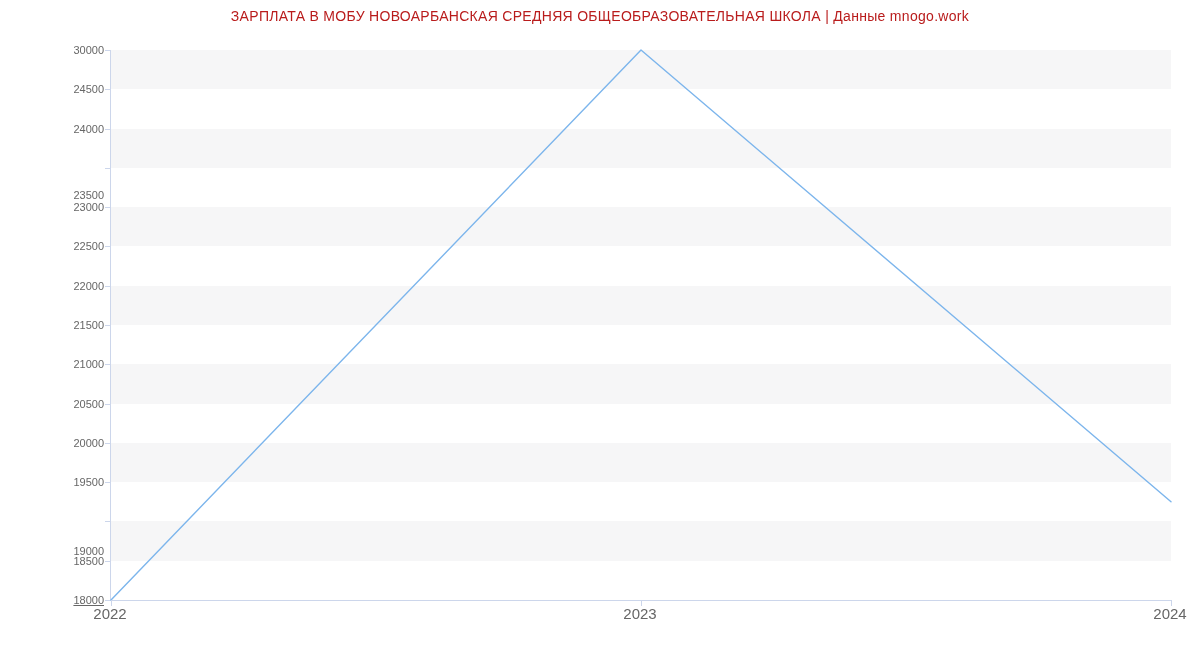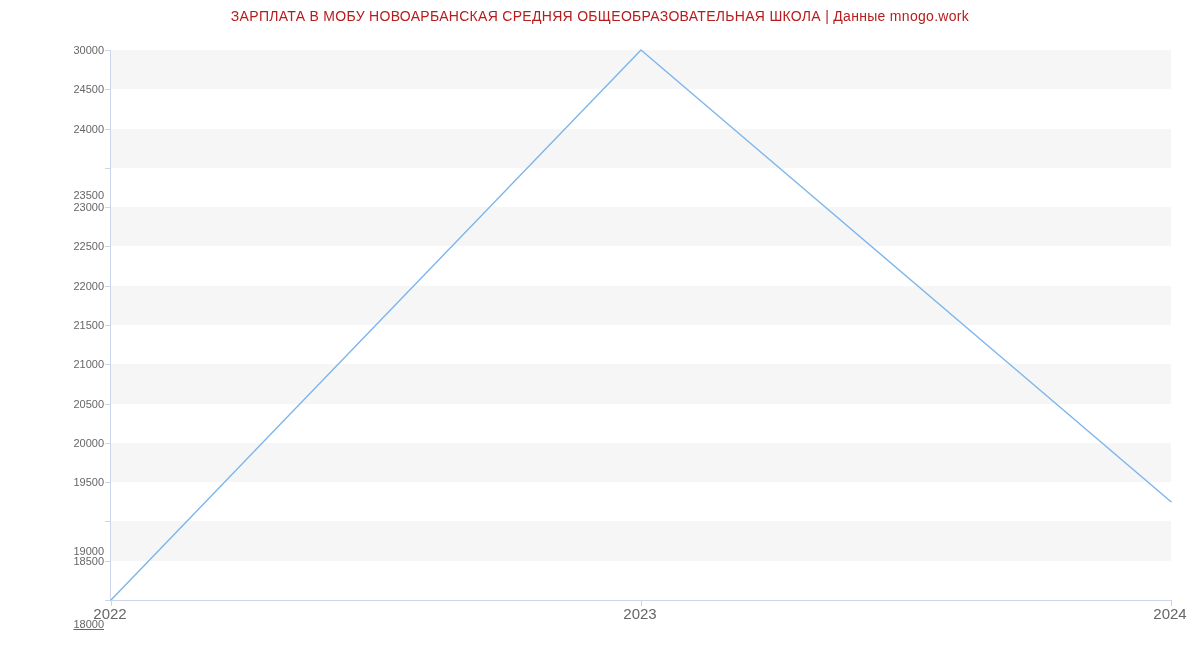--- a/index.html
+++ b/index.html
@@ -125,21 +125,21 @@
       <path id="series-path" d="M0 550 L530 0 L1060 451.7857142857143"></path>
     </svg>
     <div id="xticks-inner">
         <div class="x-tick" style="left: 0px;"></div>
         <div class="x-tick" style="left: 530px;"></div>
         <div class="x-tick" style="left: 1060px;"></div>
       </div>
   </div>
 
   <div id="ylabels">
-      <div class="y-tick-label" style="top: 624px; text-decoration: underline;">18000</div>
+      <div class="y-tick-label" style="top: 600px; text-decoration: underline;">18000</div>
       <div class="y-tick-label" style="top: 560.714px;">18500</div>
       <div class="y-tick-label" style="top: 503px; margin-top: 48px;">19000</div>
       <div class="y-tick-label" style="top: 482.143px;">19500</div>
       <div class="y-tick-label" style="top: 442.857px;">20000</div>
       <div class="y-tick-label" style="top: 403.571px;">20500</div>
       <div class="y-tick-label" style="top: 364.286px;">21000</div>
       <div class="y-tick-label" style="top: 325px;">21500</div>
       <div class="y-tick-label" style="top: 285.714px;">22000</div>
       <div class="y-tick-label" style="top: 246.429px;">22500</div>
       <div class="y-tick-label" style="top: 207.143px;">23000</div>

